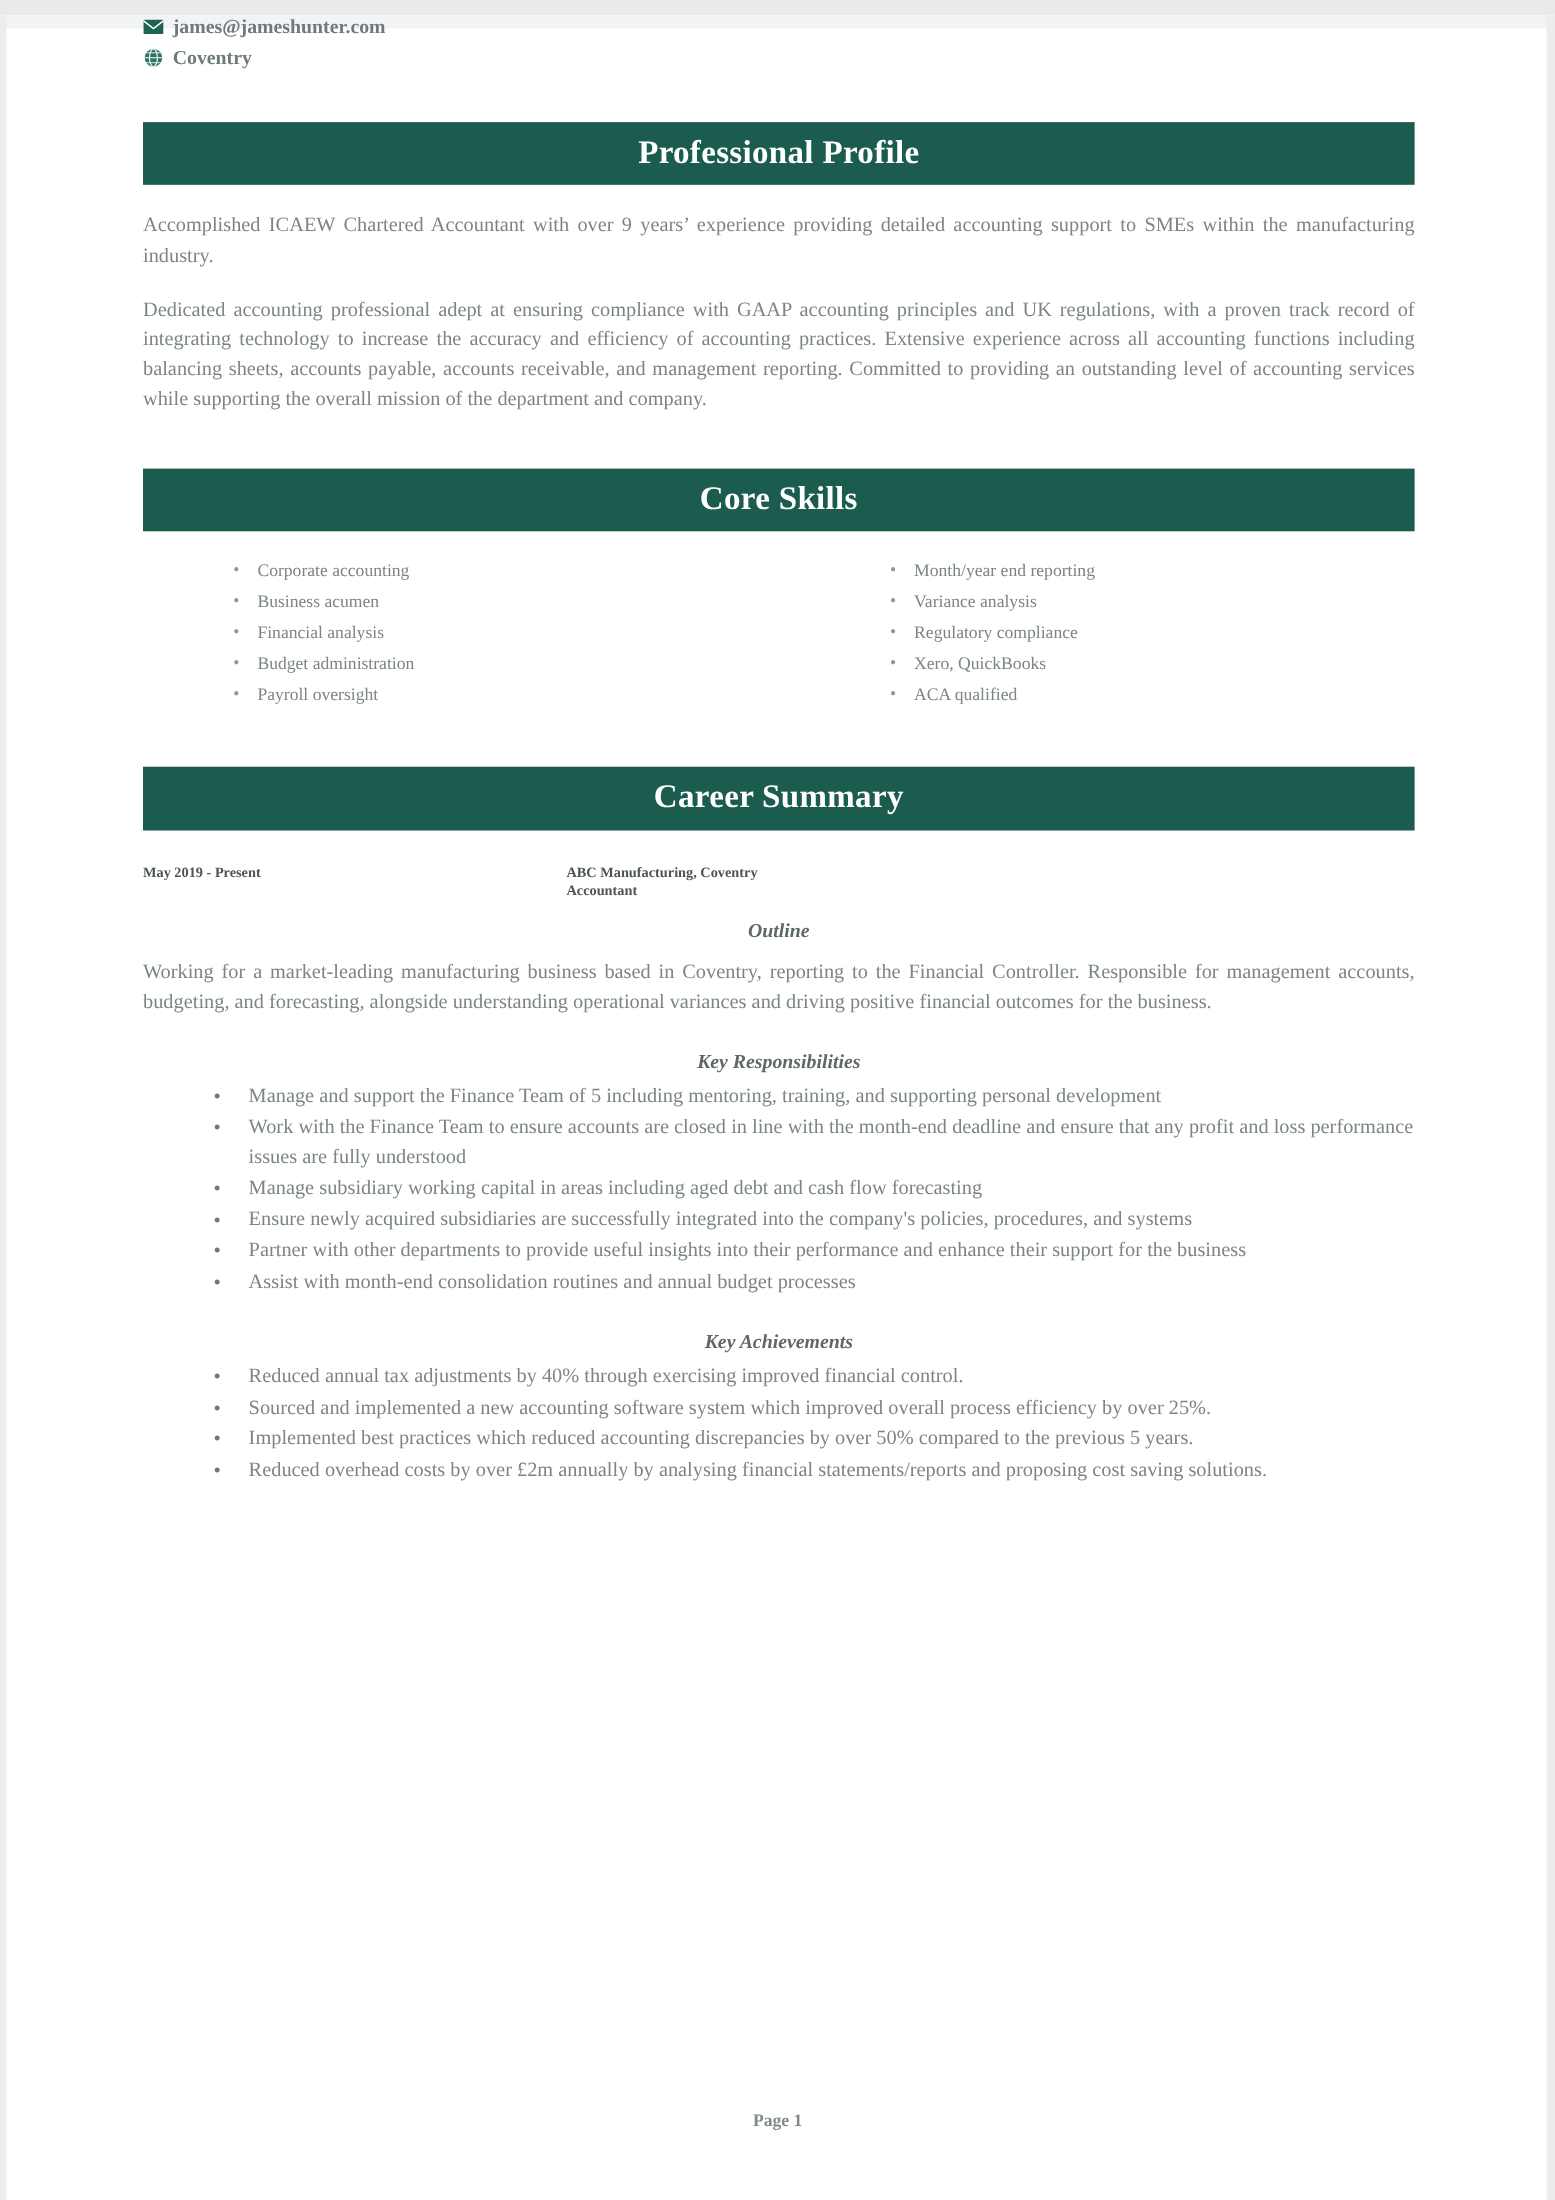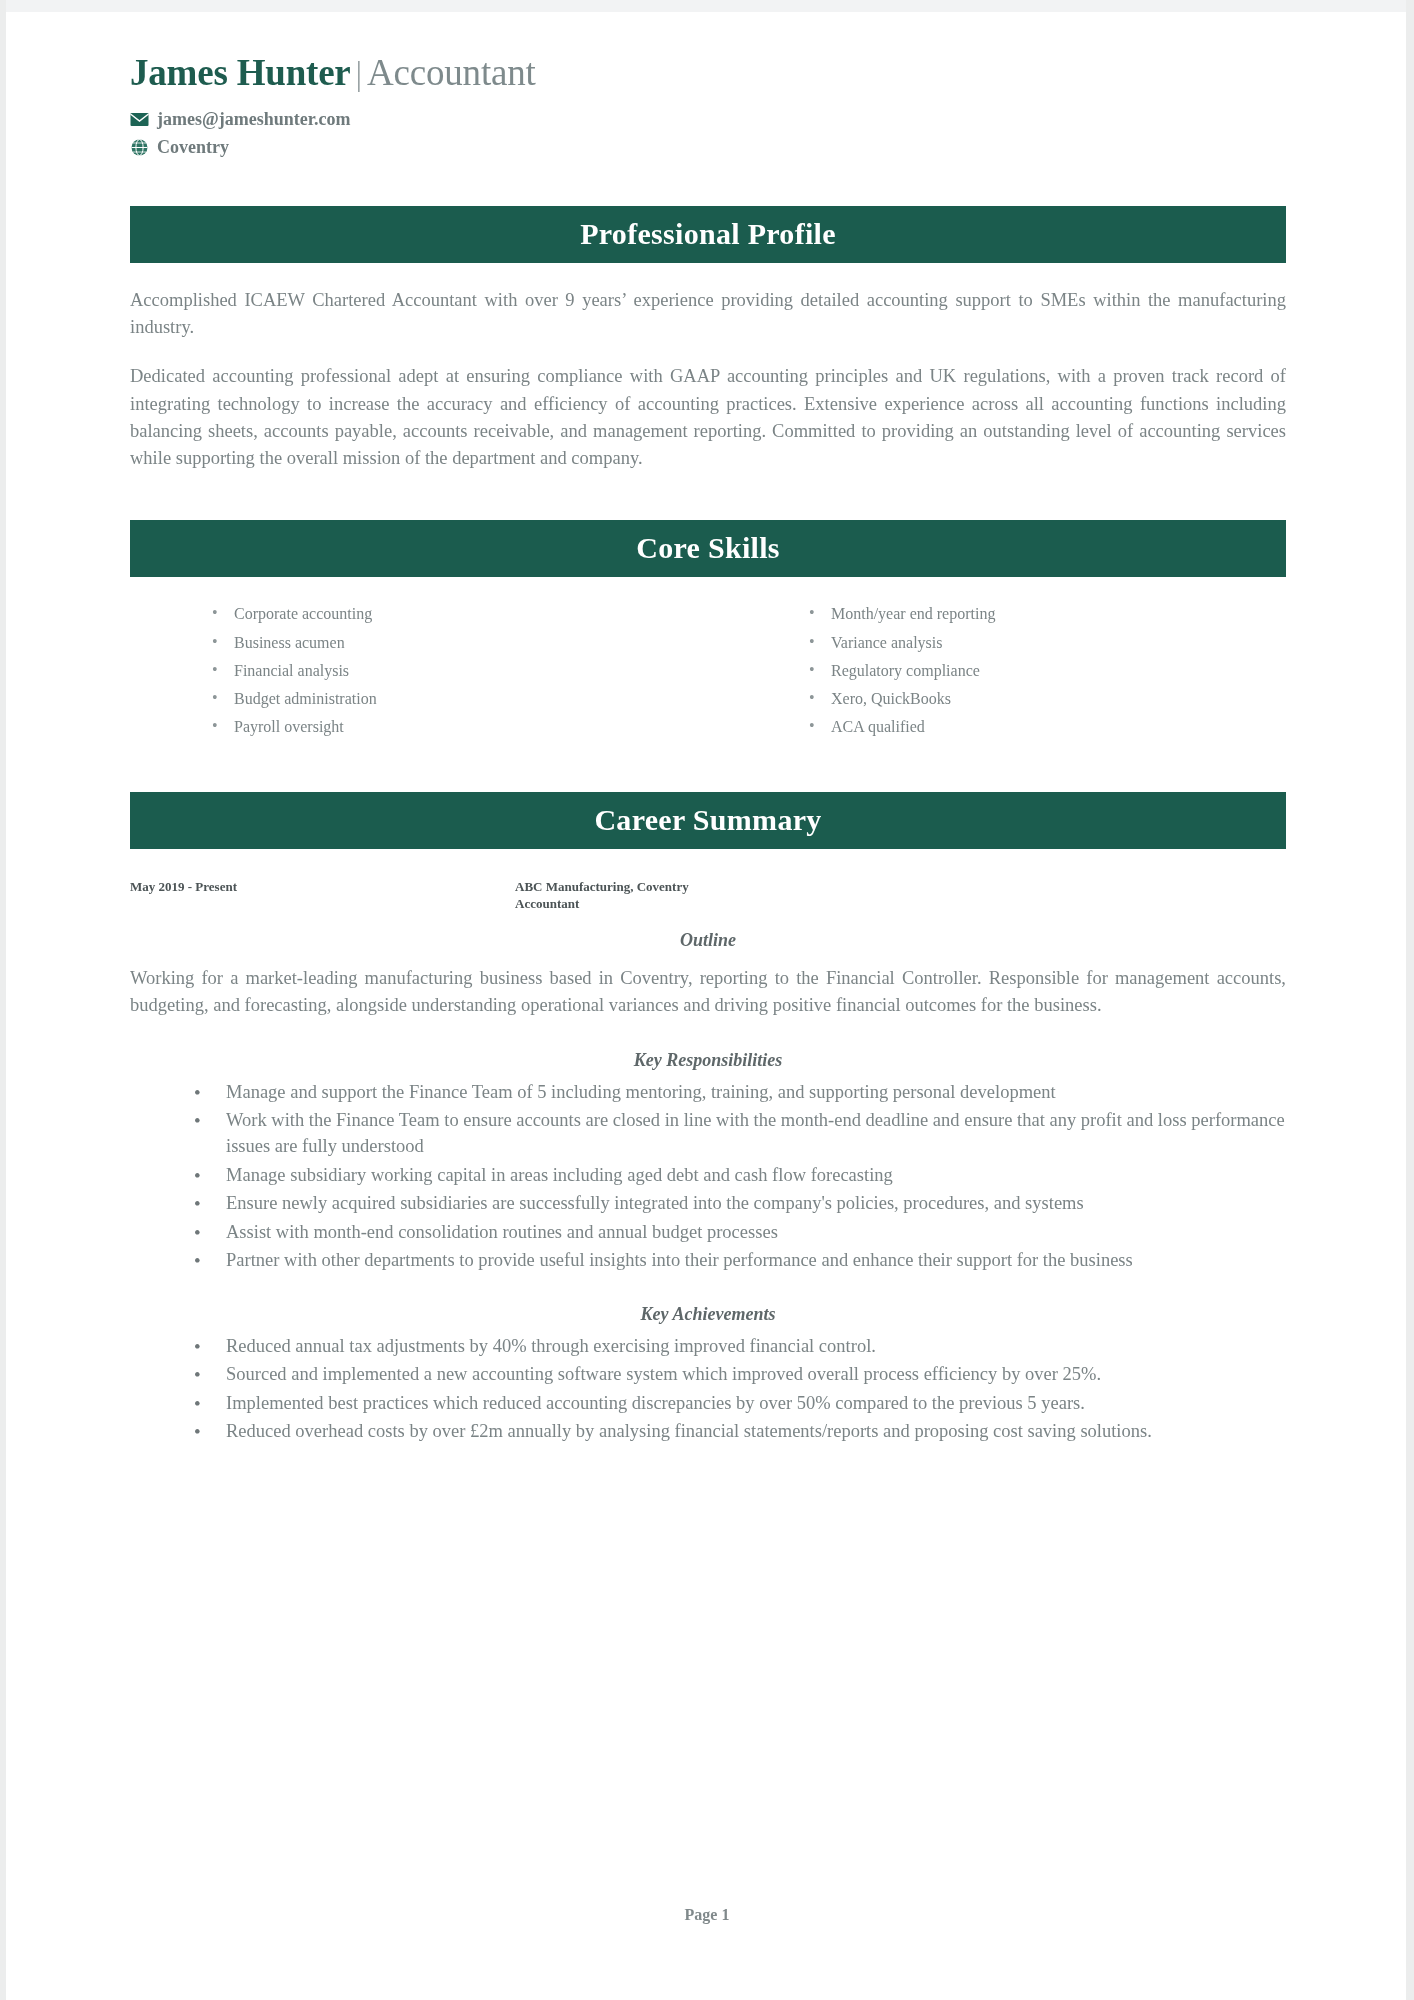--- a/index.html
+++ b/index.html
@@ -200,23 +200,20 @@
 </head>
 <body>
 
 <div class="page">
   <div class="top-strip"></div>
   <div class="side-strip-l"></div>
   <div class="side-strip-r"></div>
 
   <div class="content">
 
-    <div class="name-line">
-      <span class="name">James Hunter</span><span class="divider-bar">|</span><span class="role">Accountant</span>
-    </div>
 
     <div class="contact-list">
       <div class="contact-row">
         <span class="contact-icon">
           <svg width="19" height="15" viewBox="0 0 19 15">
             <rect x="0.5" y="1" width="18" height="13" rx="1" fill="#1d6455"></rect>
             <path d="M0.5 2 L9.5 9 L18.5 2" fill="none" stroke="#ffffff" stroke-width="1.4"></path>
           </svg>
         </span>
         <span class="contact-text">james@jameshunter.com</span>
@@ -269,22 +266,22 @@
 
     <div class="sub-label">Outline</div>
     <div class="para" style="margin-top:14px;">Working for a market-leading manufacturing business based in Coventry, reporting to the Financial Controller. Responsible for management accounts, budgeting, and forecasting, alongside understanding operational variances and driving positive financial outcomes for the business.</div>
 
     <div class="sub-label spaced">Key Responsibilities</div>
     <ul class="bullets">
       <li>Manage and support the Finance Team of 5 including mentoring, training, and supporting personal development</li>
       <li>Work with the Finance Team to ensure accounts are closed in line with the month-end deadline and ensure that any profit and loss performance issues are fully understood</li>
       <li>Manage subsidiary working capital in areas including aged debt and cash flow forecasting</li>
       <li>Ensure newly acquired subsidiaries are successfully integrated into the company's policies, procedures, and systems</li>
+      <li>Partner with other departments to provide useful insights into their performance and enhance their support for the business</li>
       <li>Assist with month-end consolidation routines and annual budget processes</li>
-      <li>Partner with other departments to provide useful insights into their performance and enhance their support for the business</li>
     </ul>
 
     <div class="sub-label spaced">Key Achievements</div>
     <ul class="bullets">
       <li>Reduced annual tax adjustments by 40% through exercising improved financial control.</li>
       <li>Sourced and implemented a new accounting software system which improved overall process efficiency by over 25%.</li>
       <li>Implemented best practices which reduced accounting discrepancies by over 50% compared to the previous 5 years.</li>
       <li>Reduced overhead costs by over £2m annually by analysing financial statements/reports and proposing cost saving solutions.</li>
     </ul>
 

